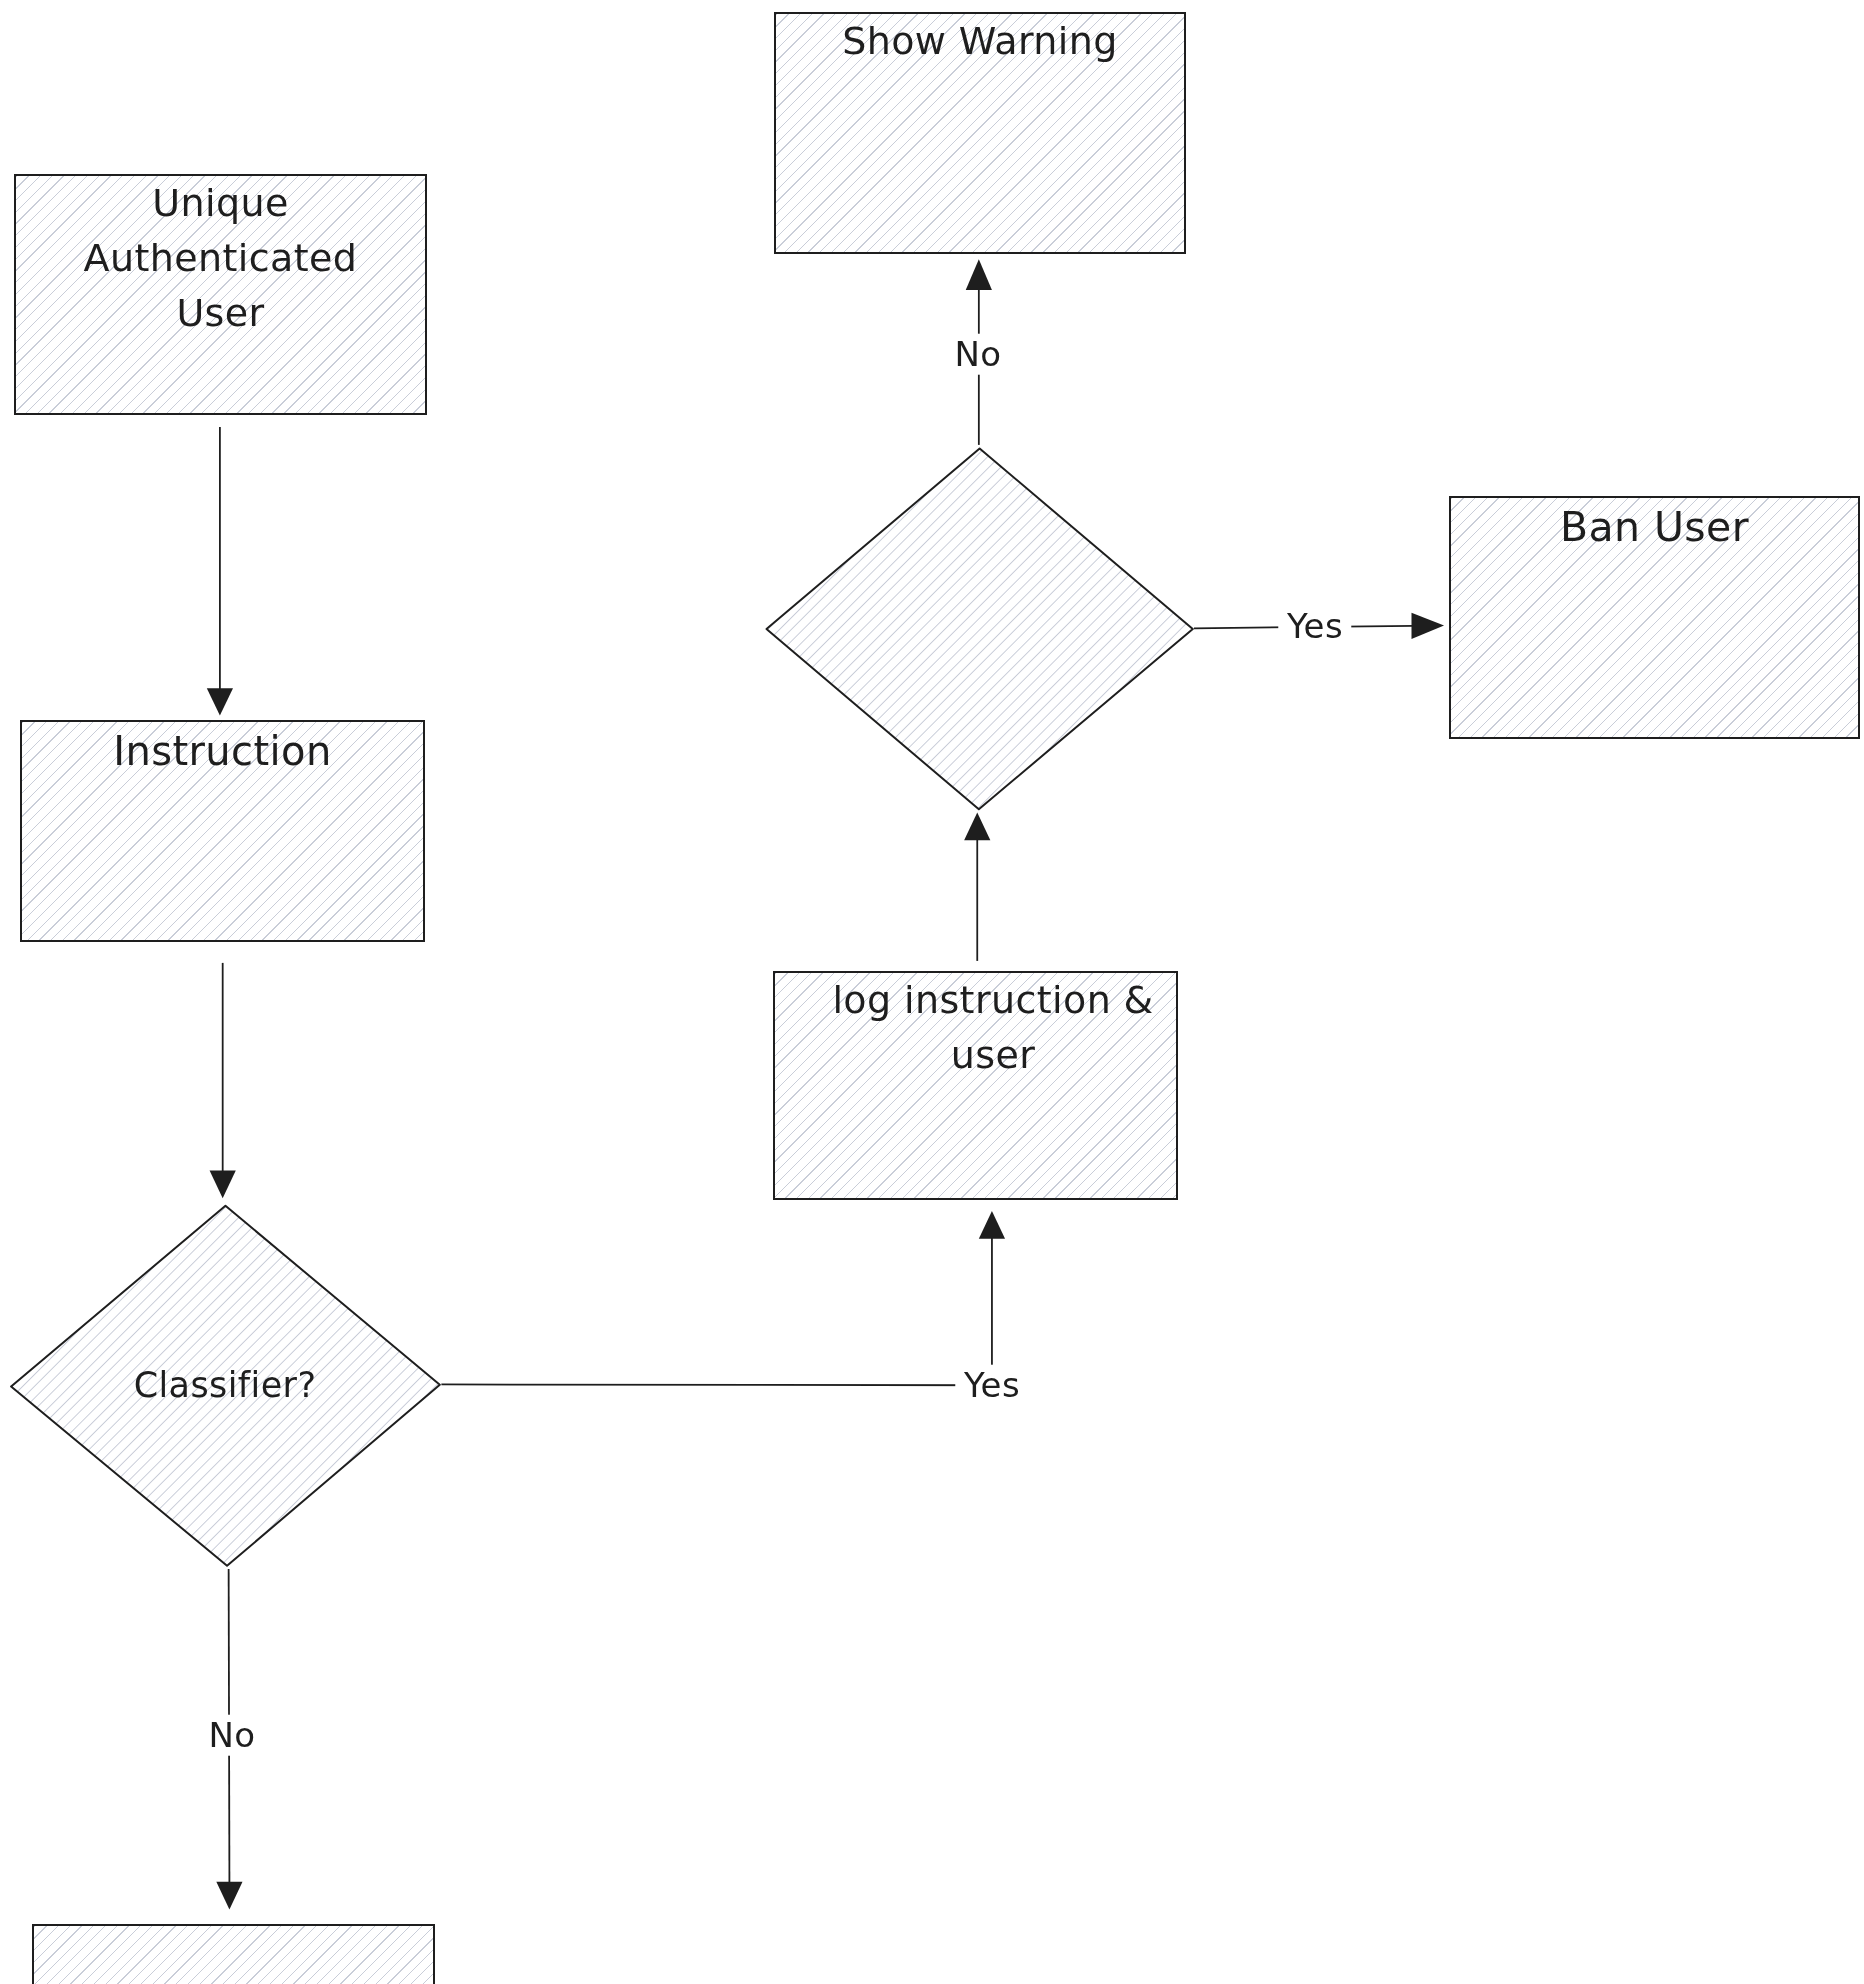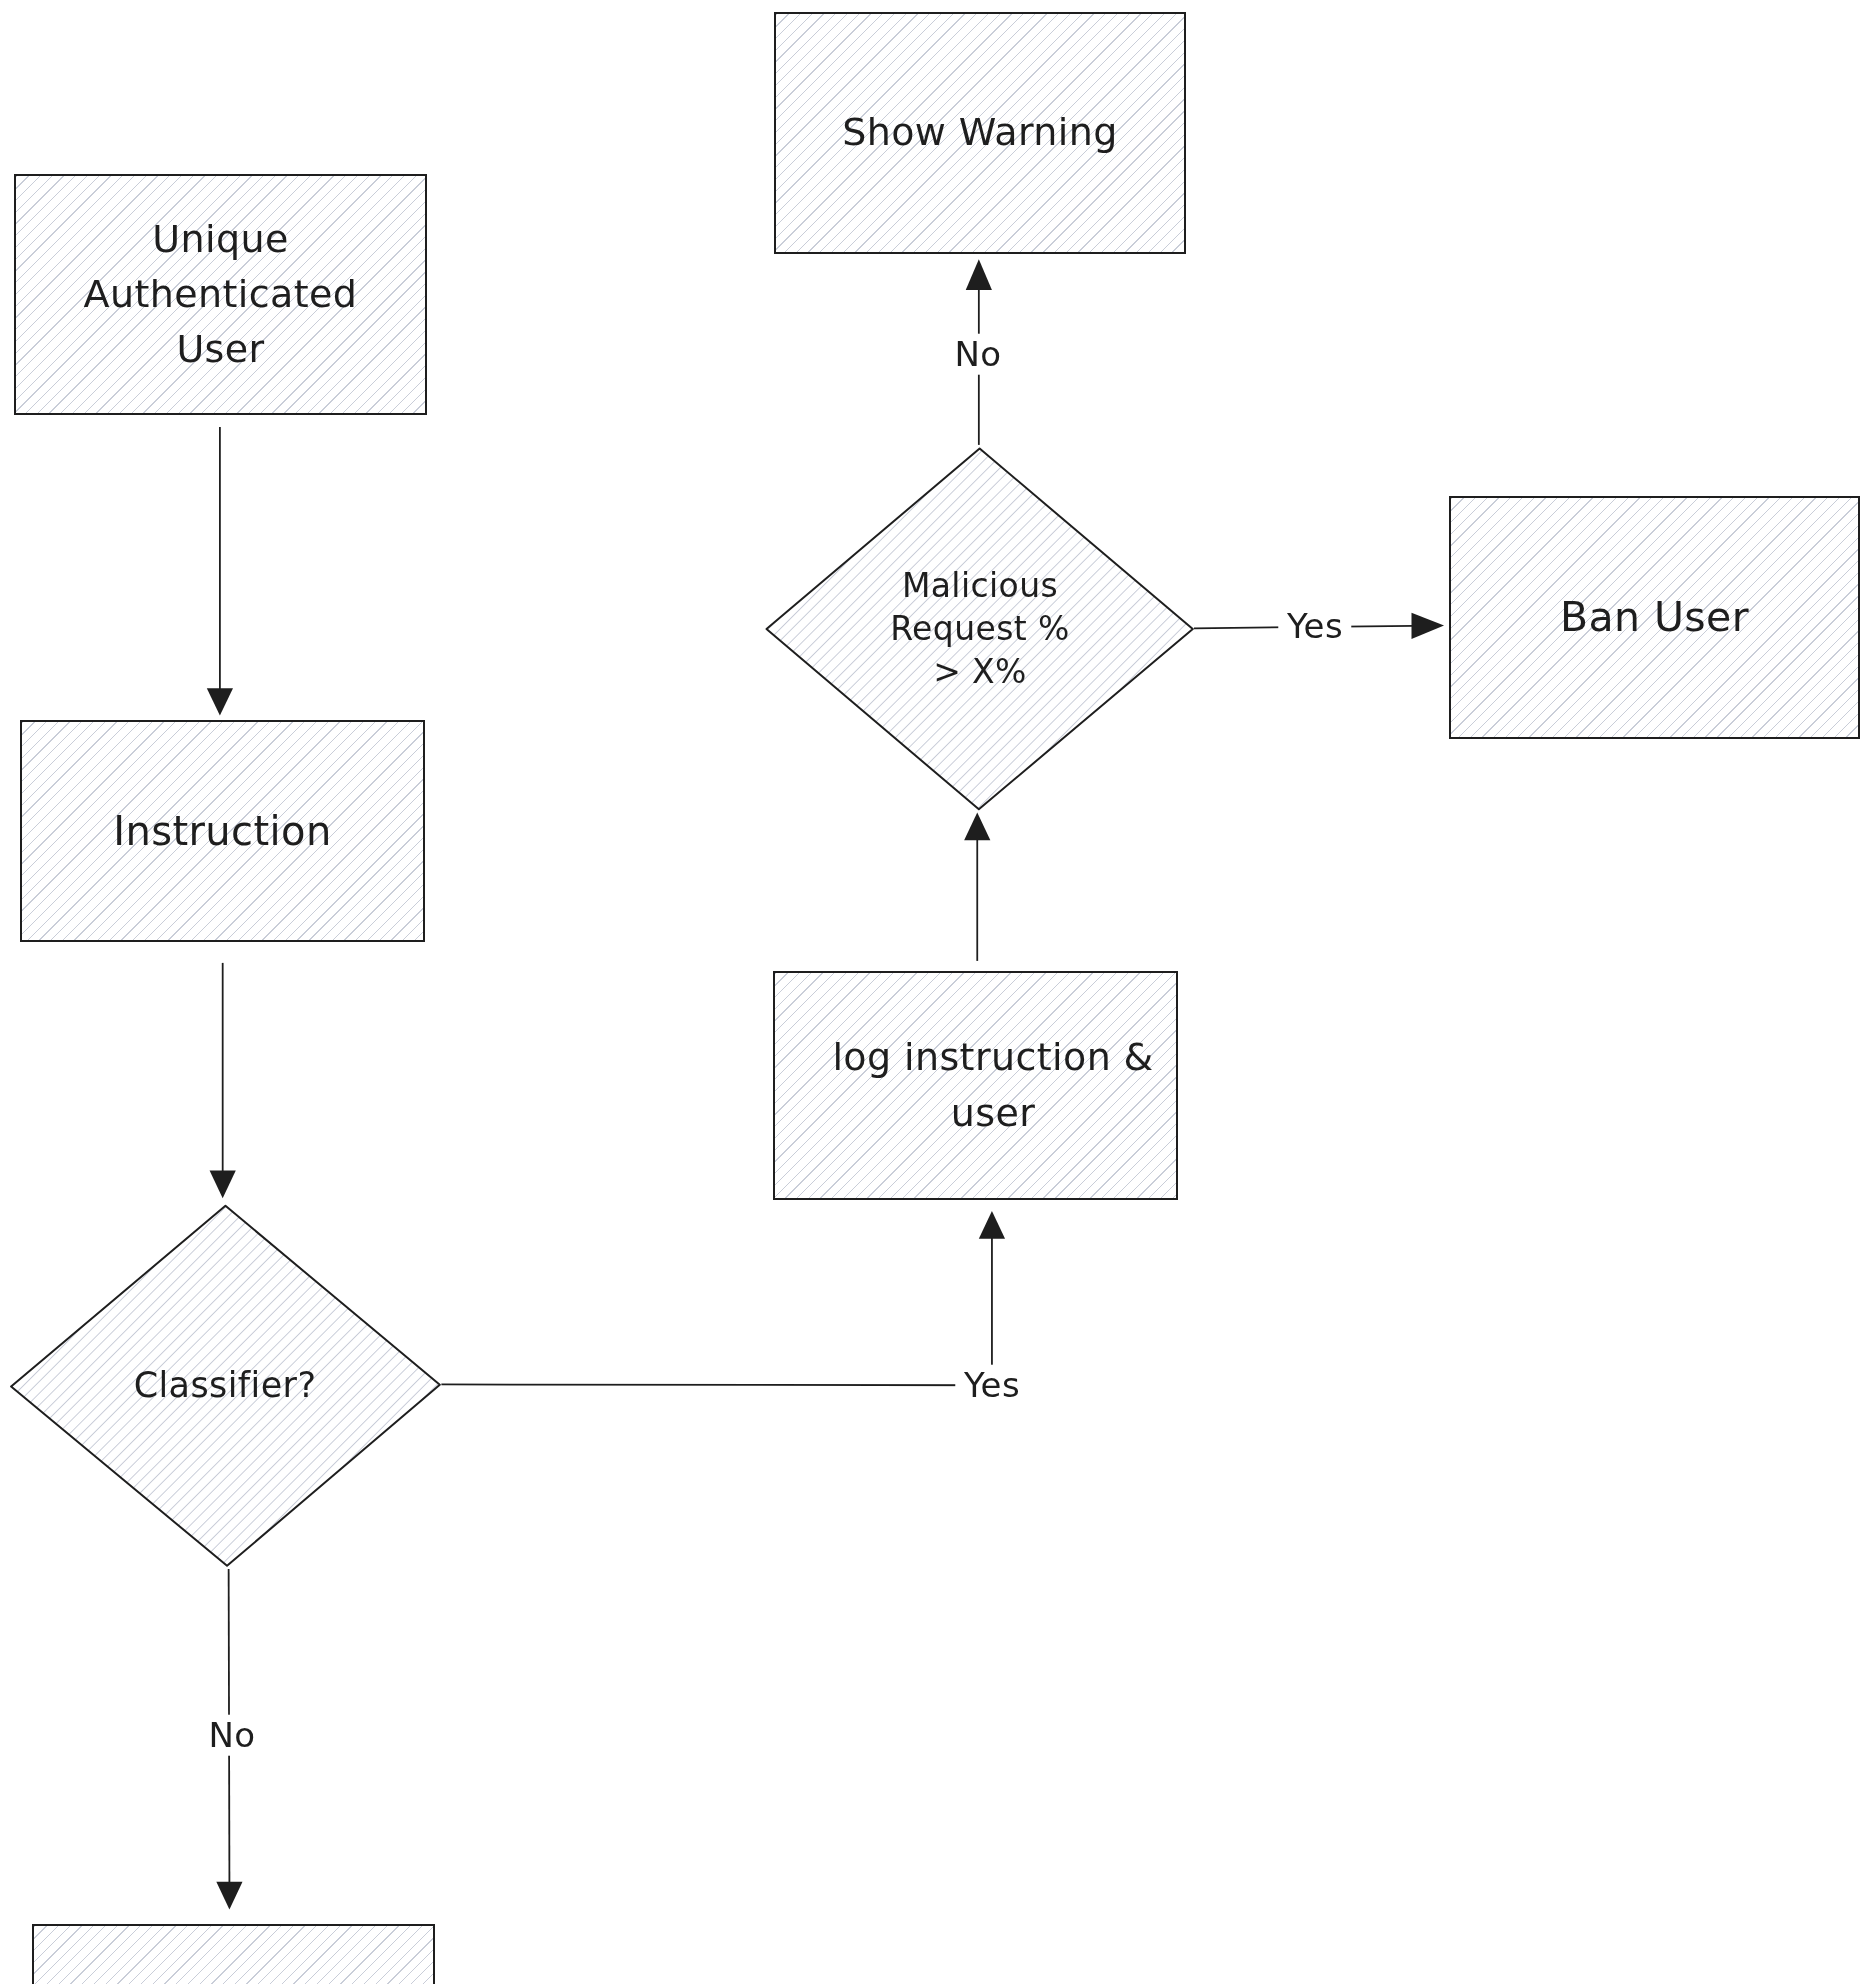--- a/index.html
+++ b/index.html
@@ -28,21 +28,20 @@
   .node {
     position: absolute;
     box-sizing: border-box;
     border: 2px solid #1e1e1e;
     background:
       repeating-linear-gradient(135deg,
         rgba(195, 200, 212, 0.9) 0px, rgba(195, 200, 212, 0.9) 0.9px,
         transparent 0.9px, transparent 8.3px),
       #ffffff;
     display: flex;
-    align-items: center;
     justify-content: center;
     text-align: center;
   }
   .node-label {
     white-space: pre-line;
     line-height: 1.45;
     letter-spacing: 0.4px;
   }
   .diamond-label {
     position: absolute;
@@ -137,23 +136,20 @@
     <div class="node-label">log instruction &amp;
 user</div>
   </div>
 
   <div class="node" style="left:32px; top:1924px; width:403px; height:231px; font-size:41px;">
     
   </div>
 
   <div class="diamond-label" style="left:225px; top:1386px; font-size:35px;">Classifier?</div>
 
-  <div class="diamond-label" style="left:980px; top:629px; font-size:33px;">Malicious
-Request %
-&gt; X%</div>
 
   <div class="edge-label" style="left:992px; top:1385px;">Yes</div>
 
   <div class="edge-label" style="left:232px; top:1735px;">No</div>
 
   <div class="edge-label" style="left:978px; top:354px;">No</div>
 
   <div class="edge-label" style="left:1315px; top:626px;">Yes</div>
 
 </div>

